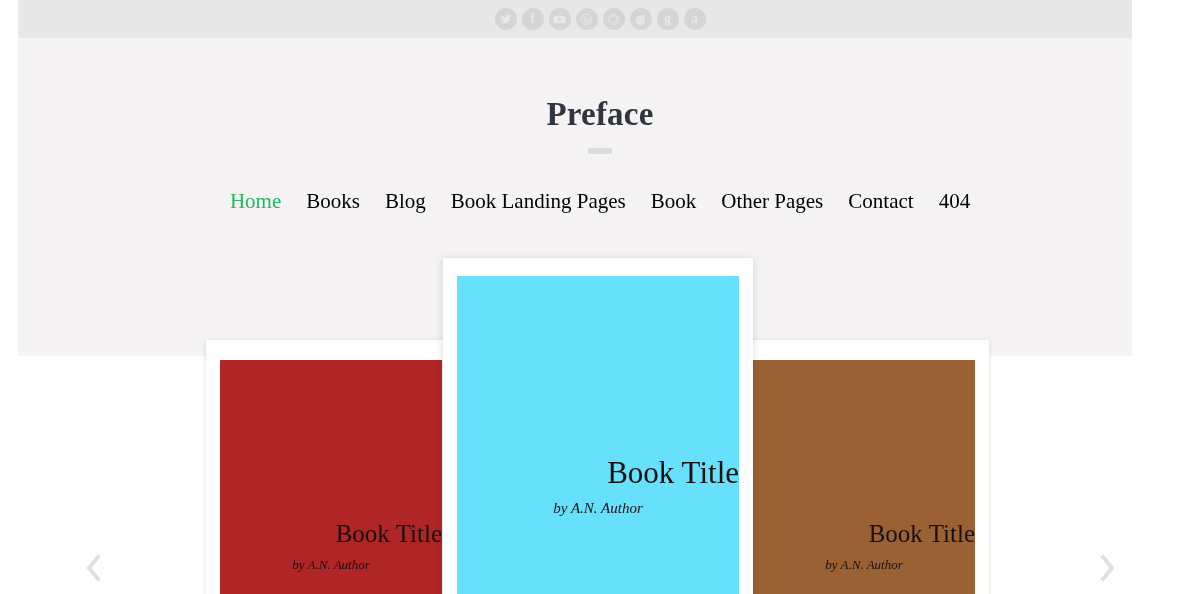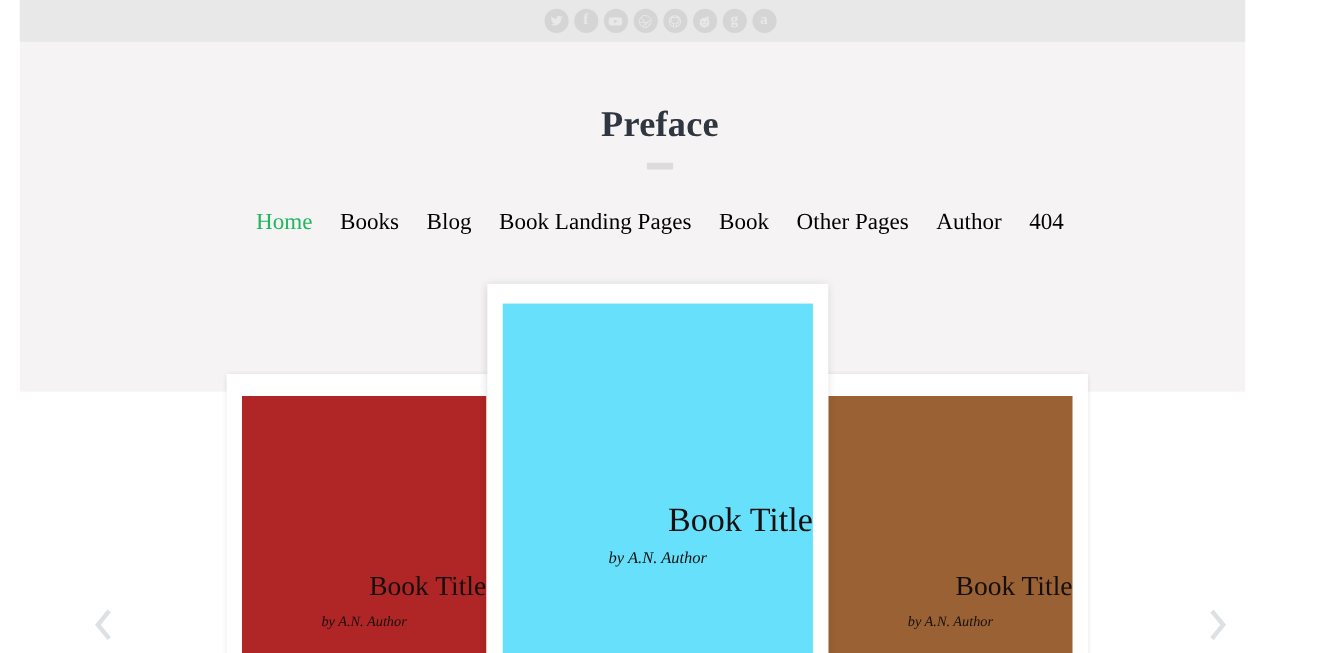--- a/index.html
+++ b/index.html
@@ -248,21 +248,21 @@
     <div class="site-title">Preface</div>
     <div class="title-divider"></div>
 
     <nav class="nav">
       <div class="nav-item active" style="color: rgb(31, 183, 96);">Home</div>
       <div class="nav-item">Books</div>
       <div class="nav-item">Blog</div>
       <div class="nav-item">Book Landing Pages</div>
       <div class="nav-item">Book</div>
       <div class="nav-item">Other Pages</div>
-      <div class="nav-item">Author</div>
+      <div class="nav-item">Contact</div>
       <div class="nav-item">404</div>
     </nav>
   </div>
 
   <div class="carousel">
 
     <div class="book-card side left">
       <div class="cover" style="background: rgb(176, 37, 37);">
         <div class="cover-text">
           <div class="cover-title">Book Title</div>

